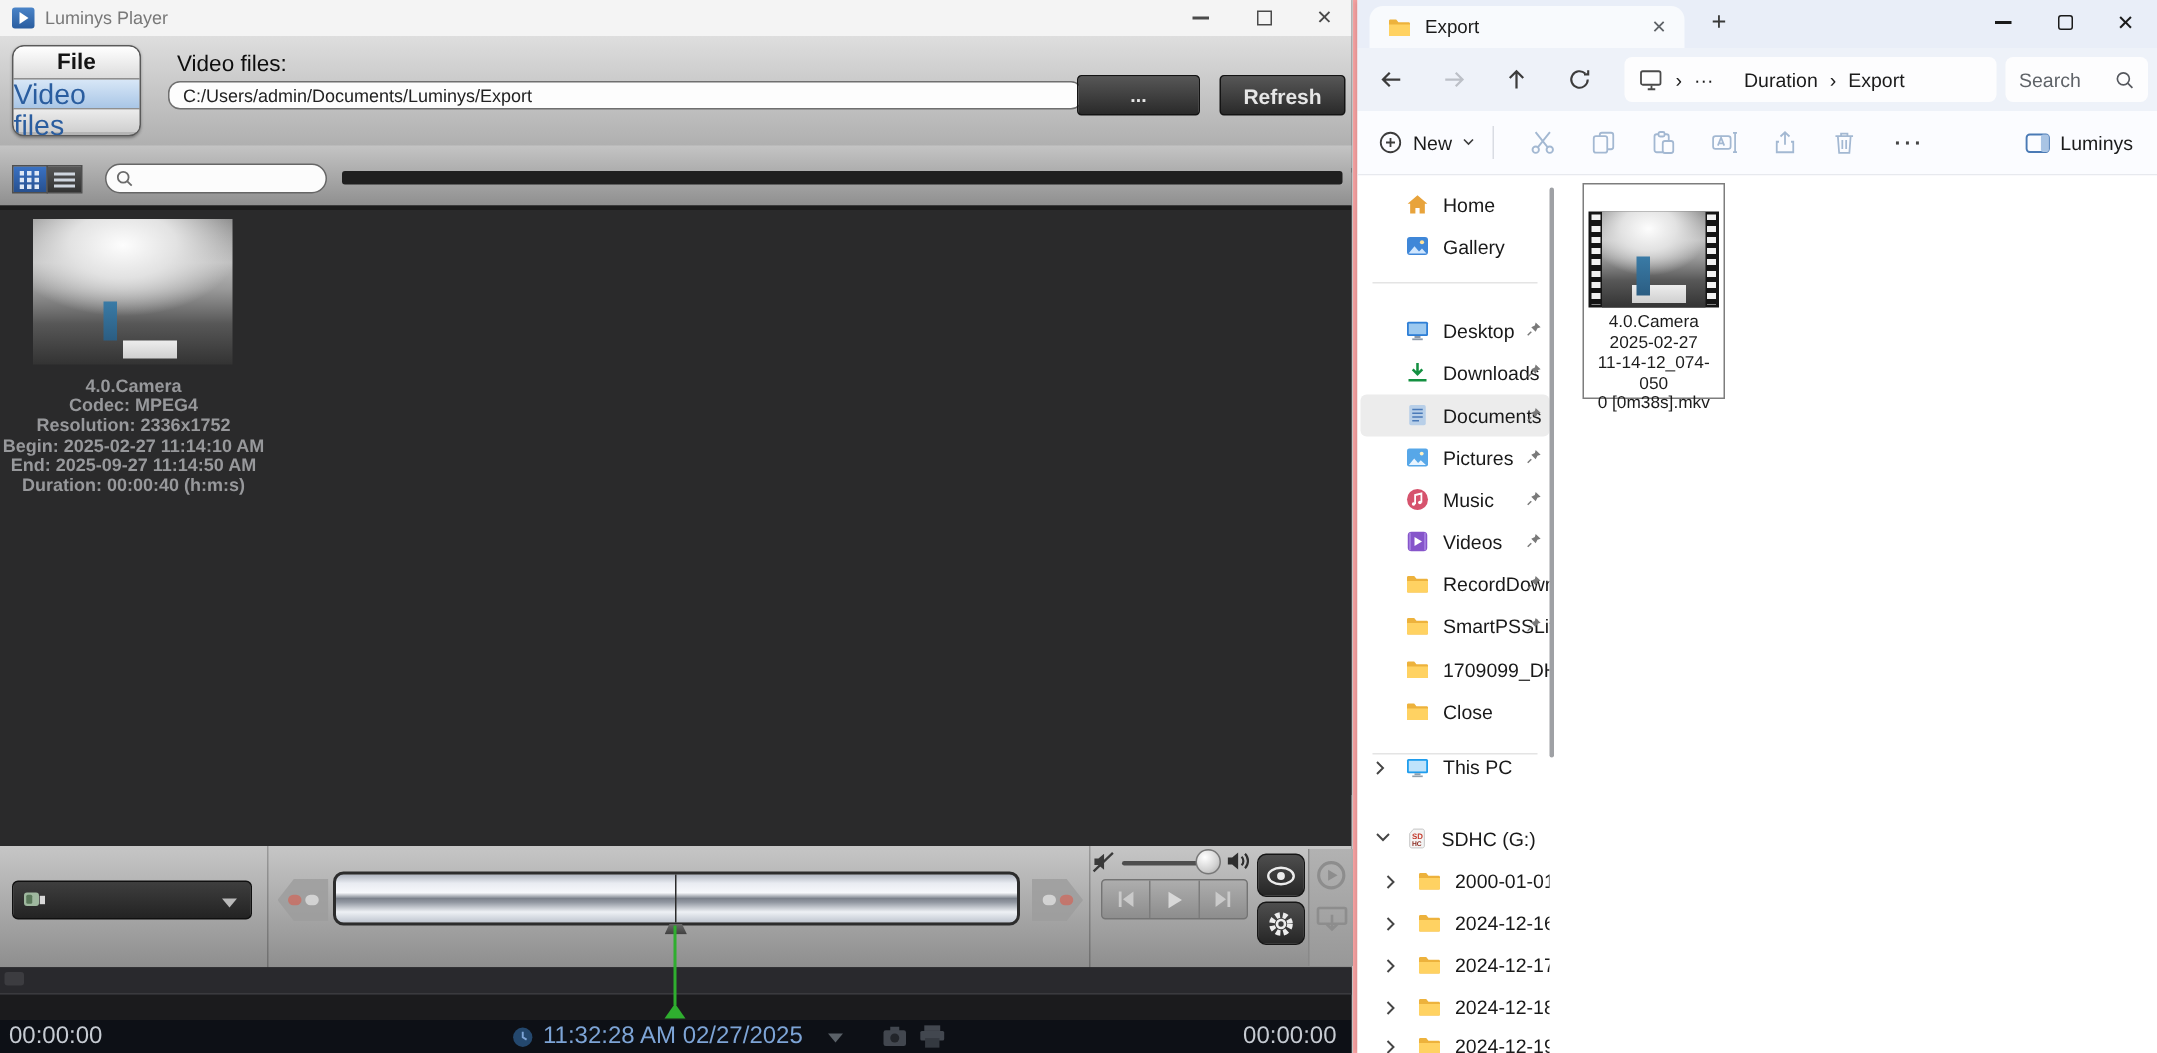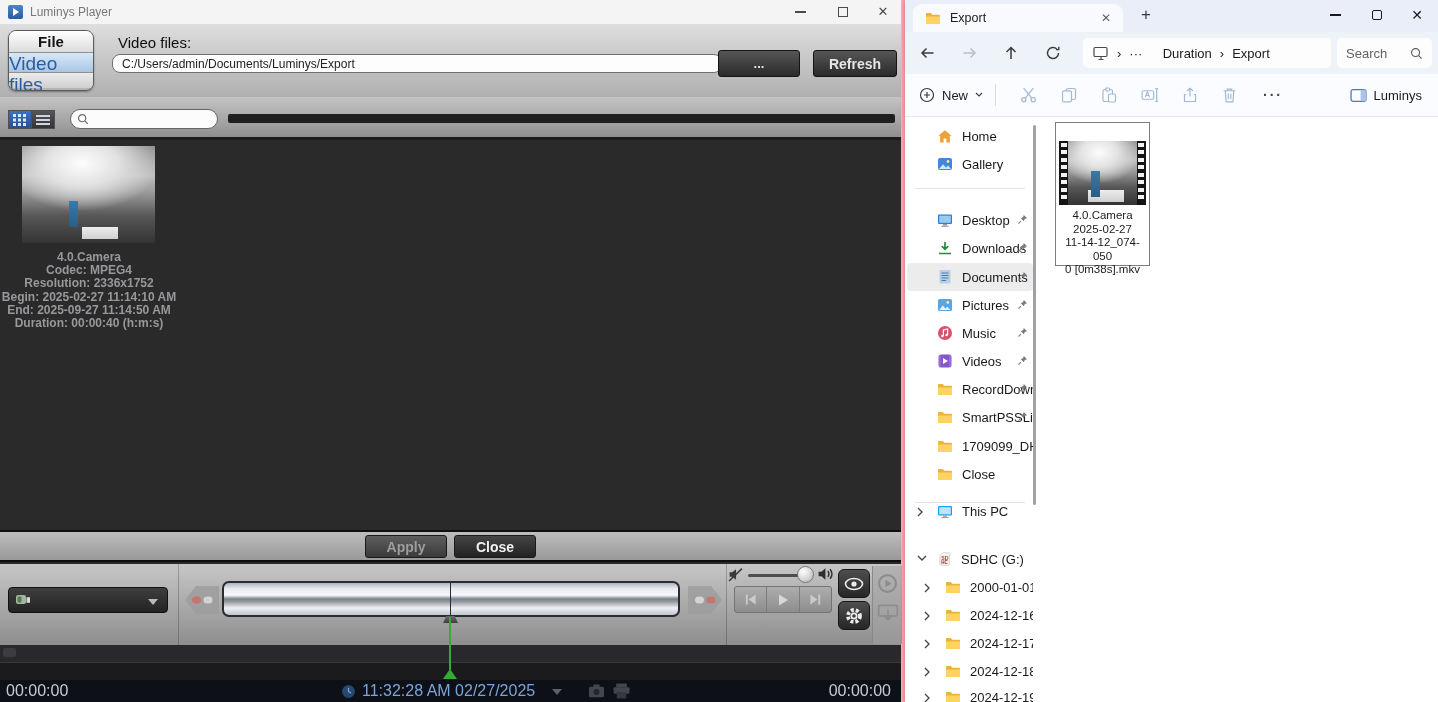--- a/index.html
+++ b/index.html
@@ -207,24 +207,20 @@
         <div class="thumb cctv"></div>
         <div class="cline first">4.0.Camera</div>
         <div class="cline">Codec: MPEG4</div>
         <div class="cline">Resolution: 2336x1752</div>
         <div class="cline">Begin: 2025-02-27 11:14:10 AM</div>
         <div class="cline">End: 2025-09-27 11:14:50 AM</div>
         <div class="cline">Duration: 00:00:40 (h:m:s)</div>
       </div>
     </div>
 
-    <div class="p-apply">
-      <div class="abtn apply">Apply</div>
-      <div class="abtn close">Close</div>
-    </div>
 
     <div class="p-ctrl">
       <div class="ctrl-div" style="left:178px"></div>
       <div class="ctrl-div" style="left:726px"></div>
 
       <div class="ddl">
         <svg width="18" height="12" viewBox="0 0 18 12">
             <rect x="0" y="1" width="10" height="9" rx="2" fill="#9fb89f"></rect>
             <rect x="1.5" y="2.5" width="4" height="6" rx="1" fill="#5a785a"></rect>
             <path d="M10.5 3.2h3.5v5.6h-3.5z" fill="#d8d8d8"></path>

